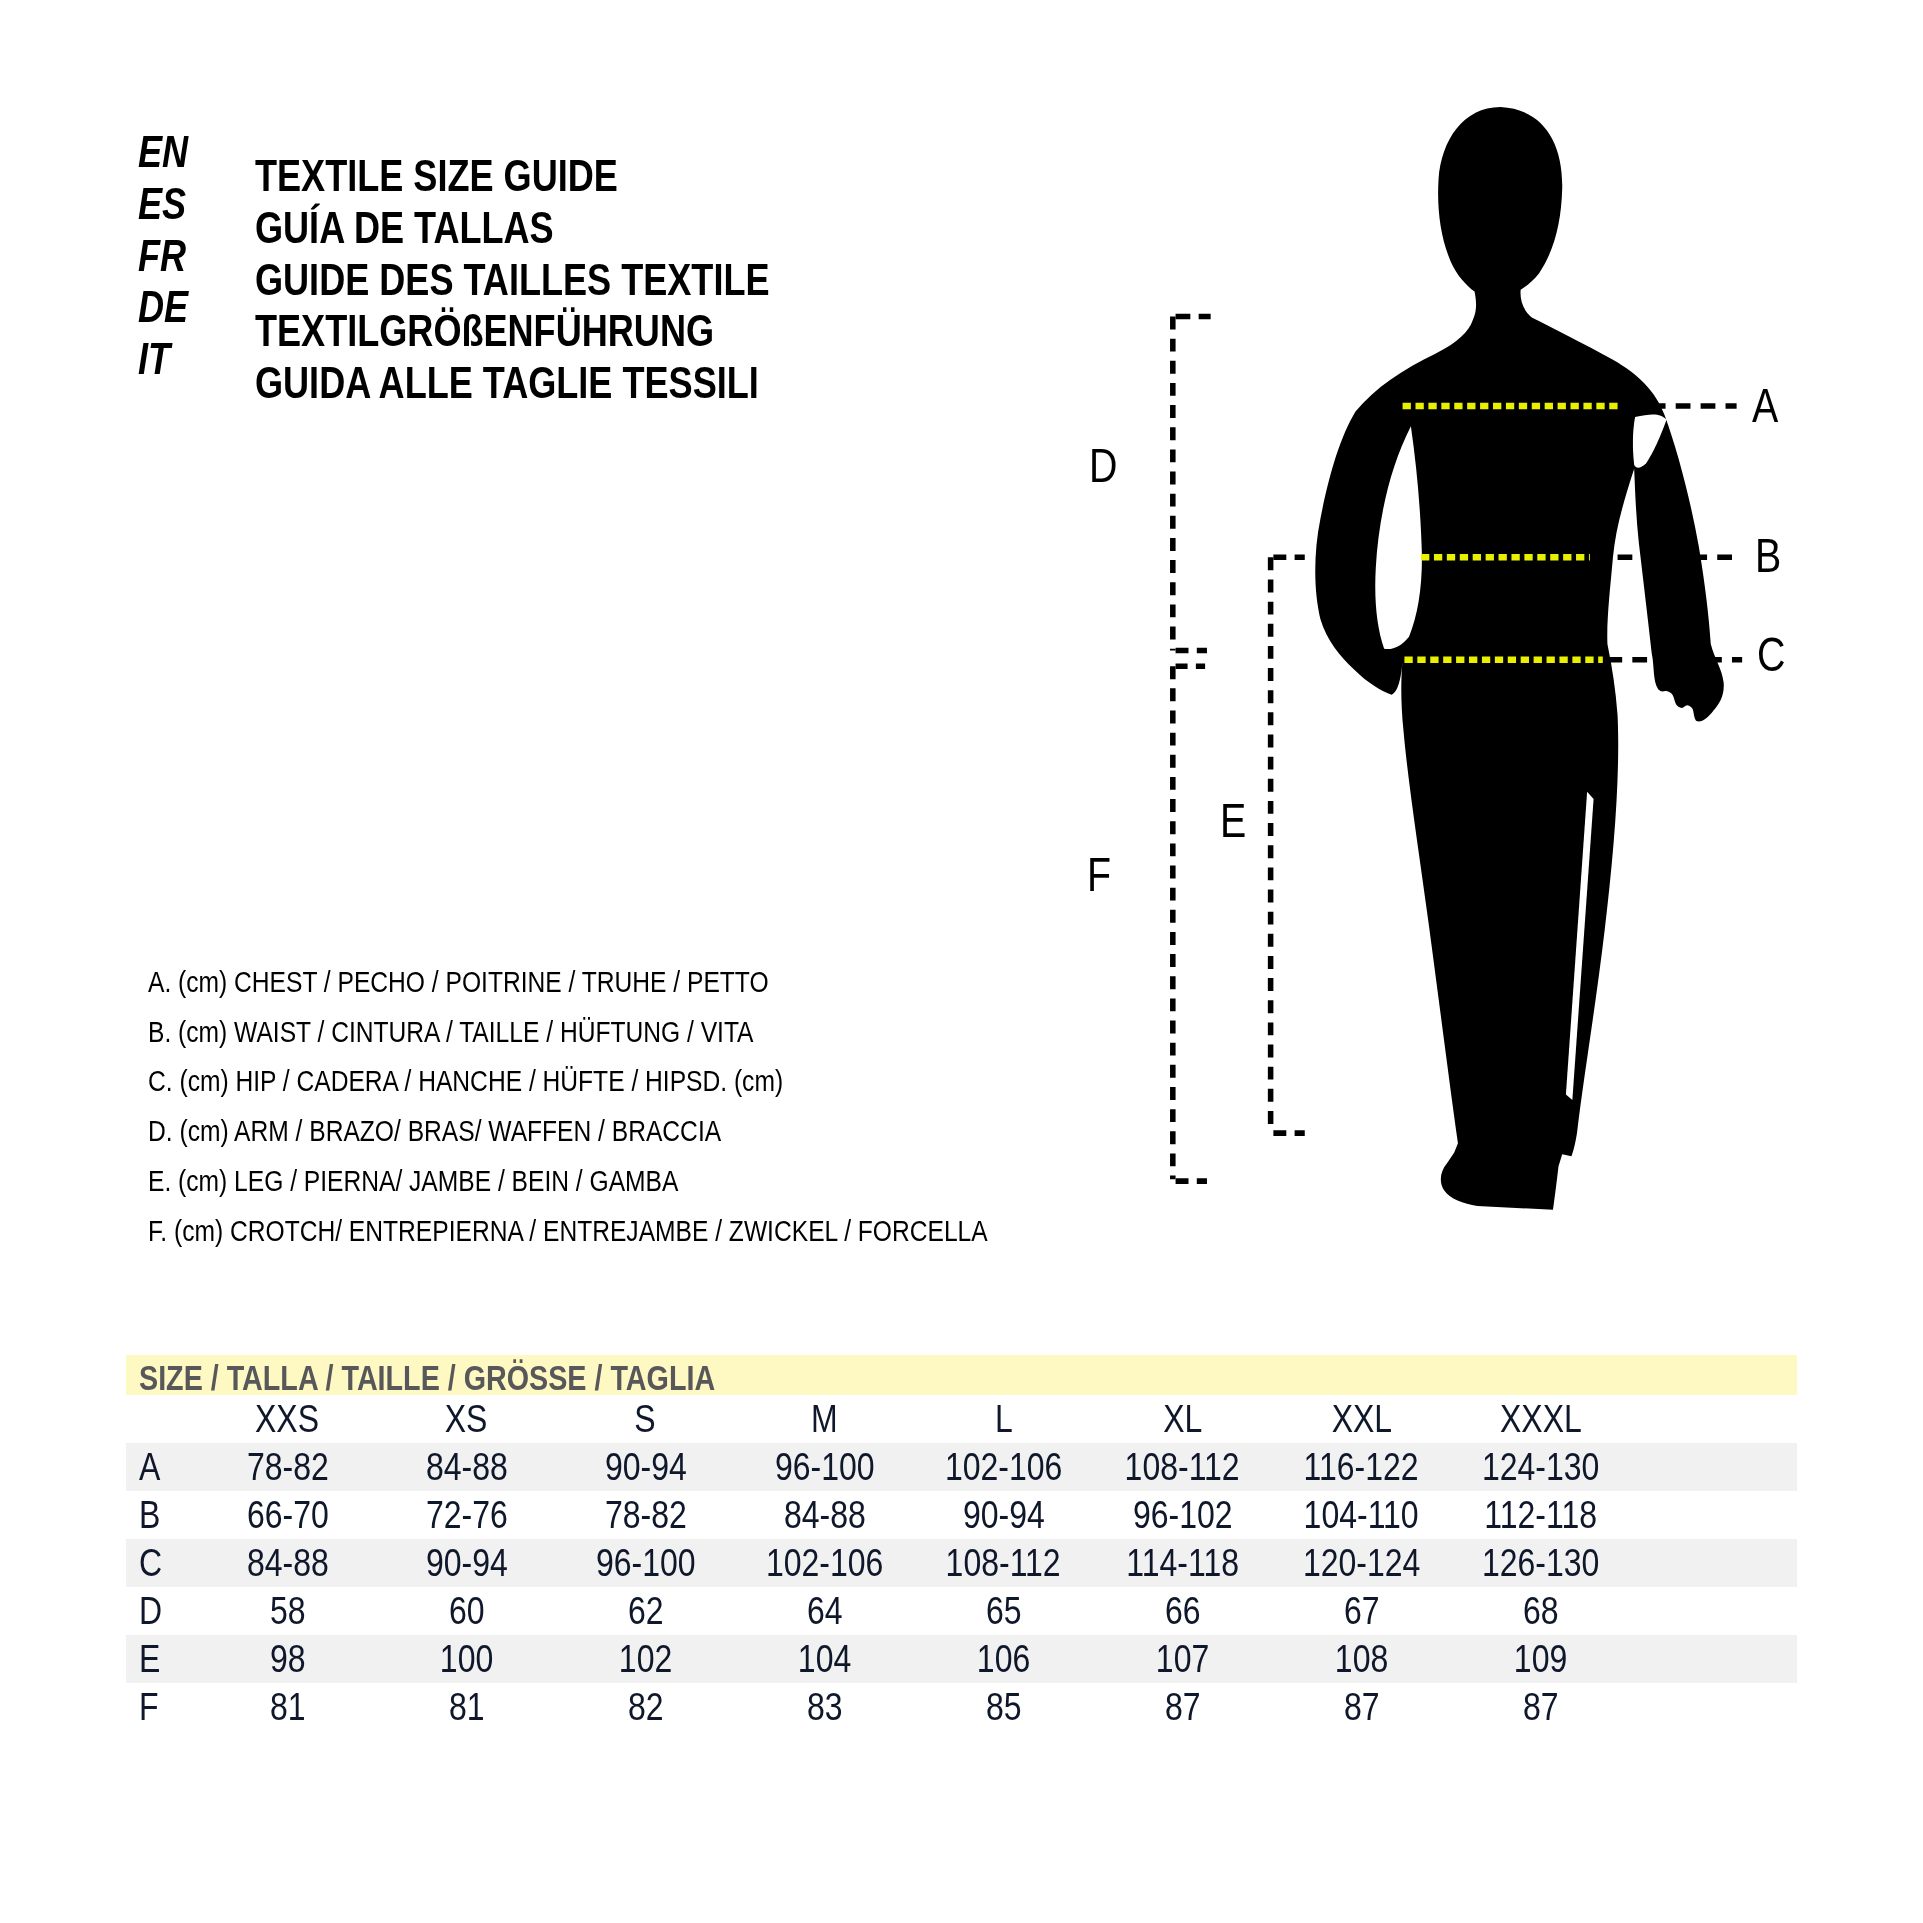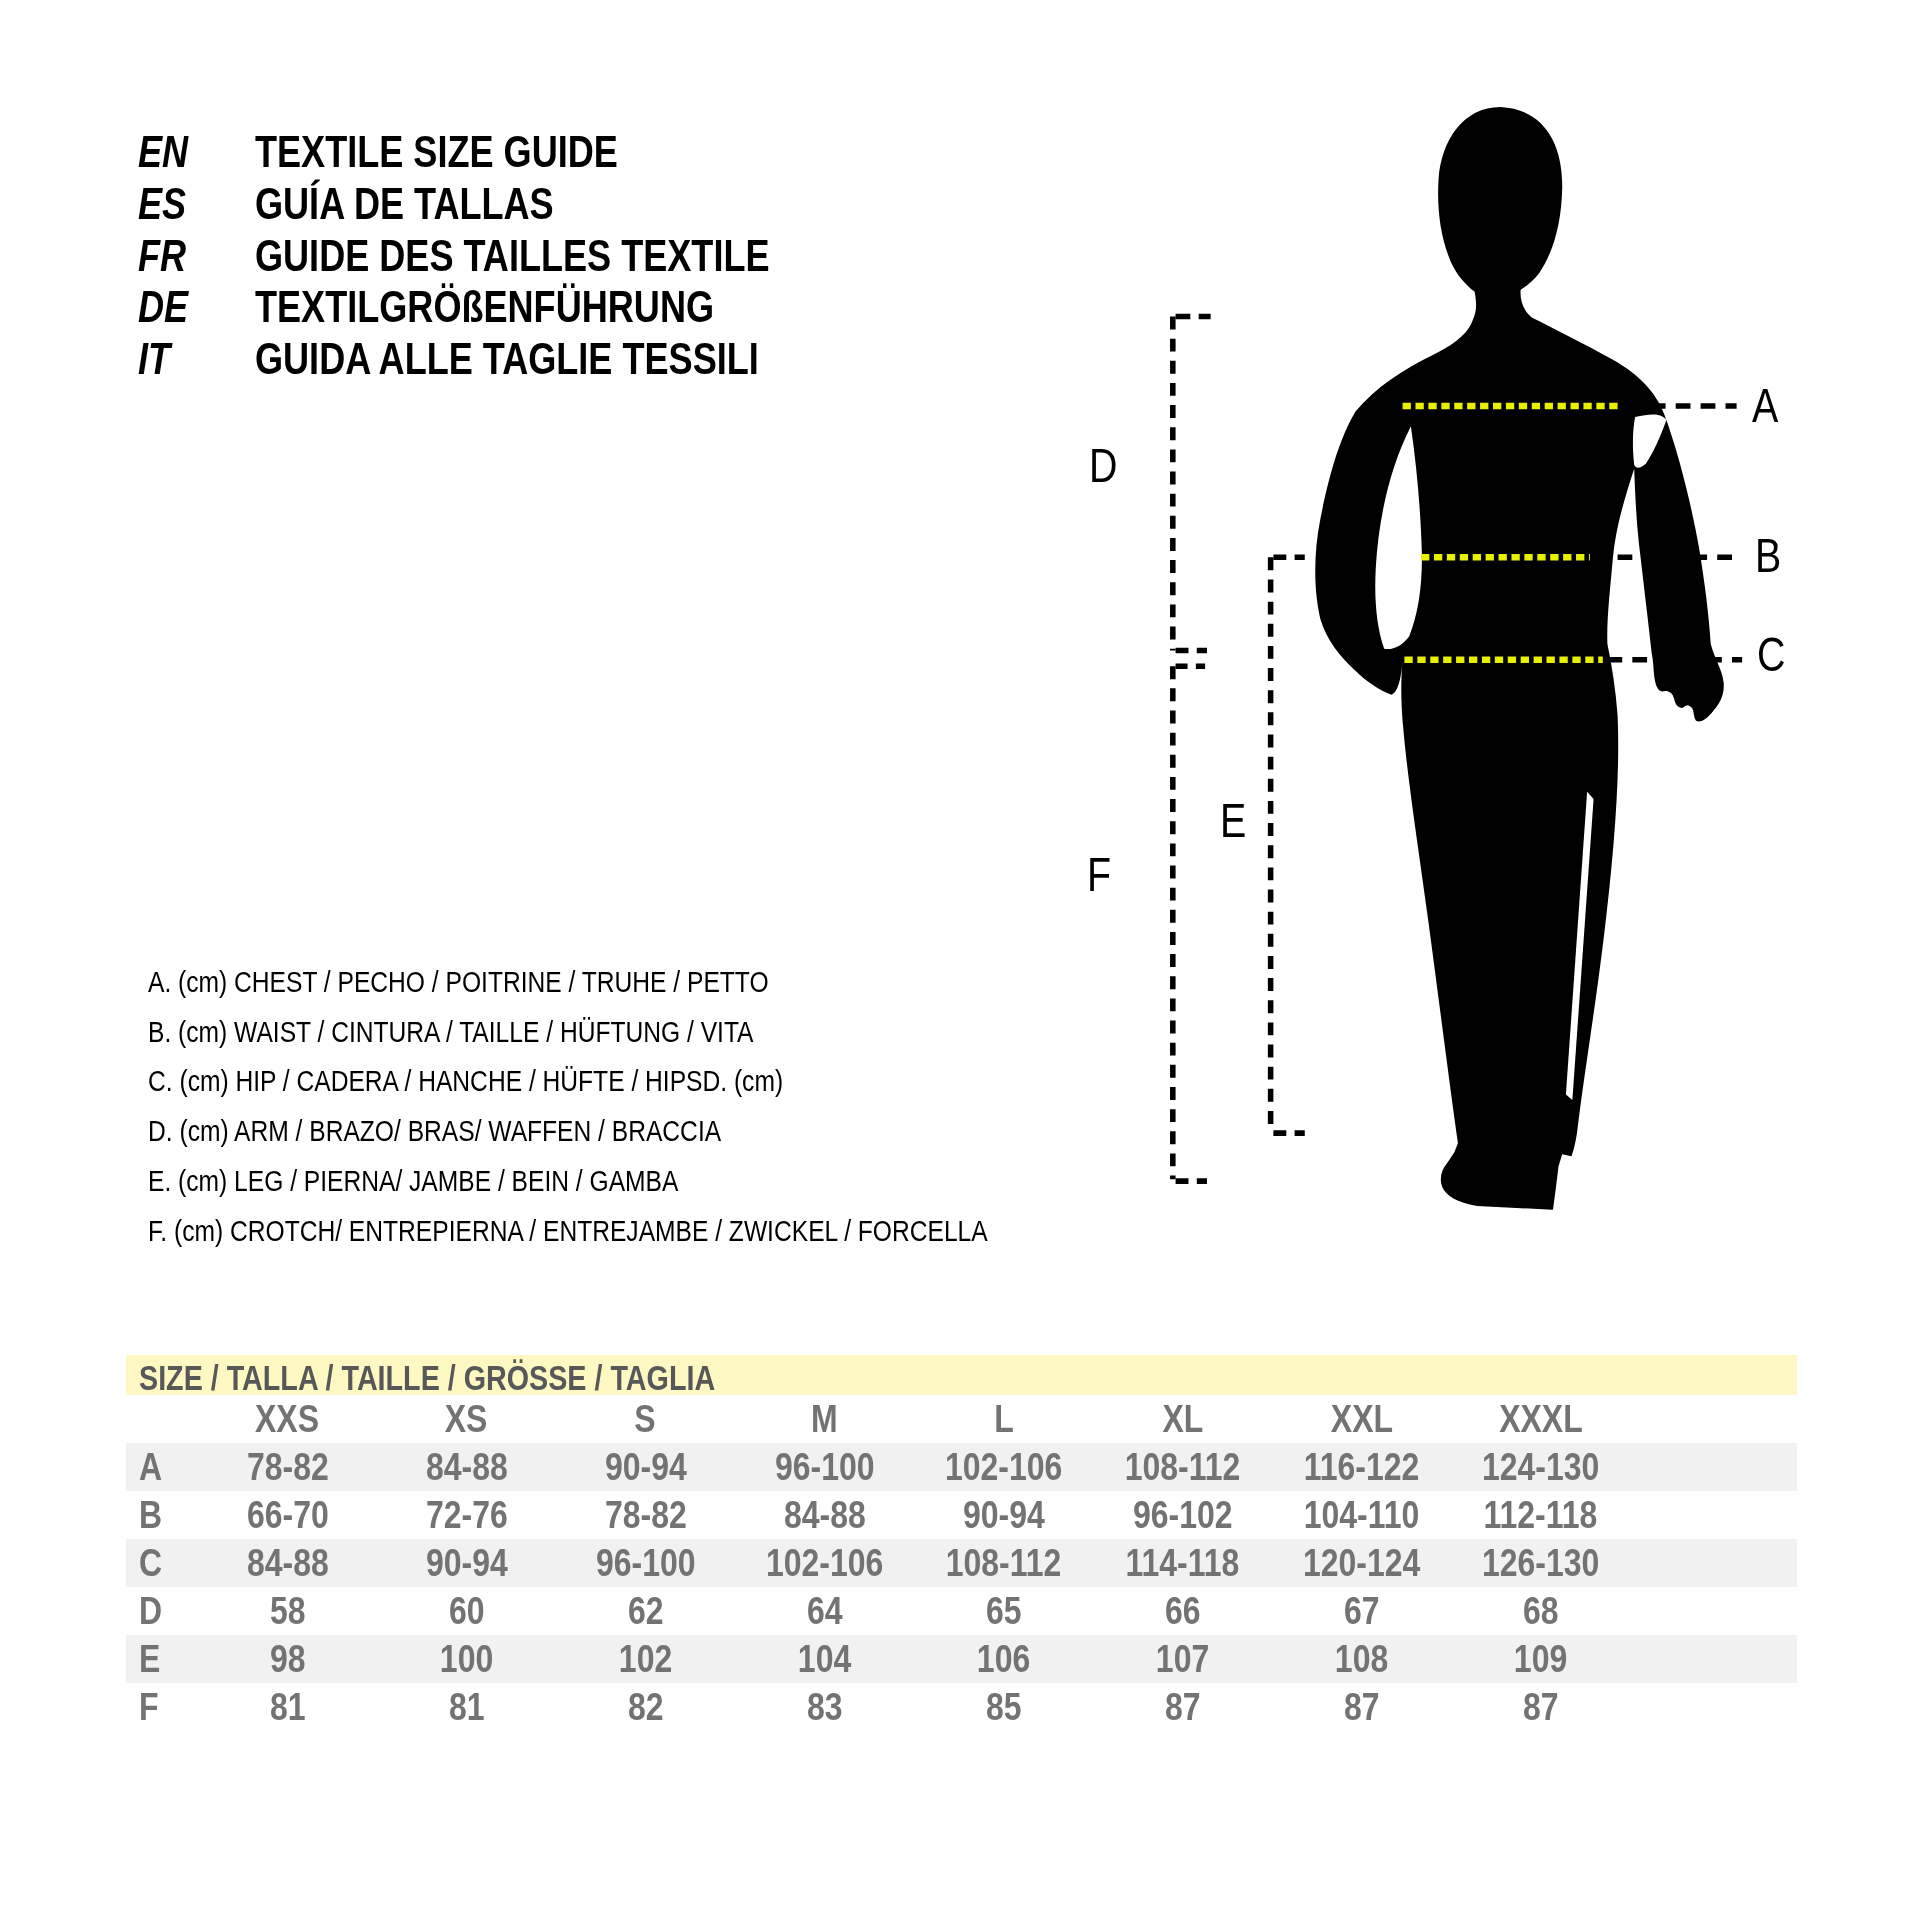--- a/index.html
+++ b/index.html
@@ -5,36 +5,36 @@
   html,body{margin:0;padding:0;background:#ffffff;}
   body{width:1923px;height:1923px;position:relative;overflow:hidden;
        font-family:"Liberation Sans","DejaVu Sans",sans-serif;color:#000;}
   .abs{position:absolute;}
   .cond{display:inline-block;transform:scaleX(0.82);transform-origin:0 50%;white-space:nowrap;}
   .condc{display:inline-block;transform:scaleX(0.82);transform-origin:50% 50%;white-space:nowrap;}
 
   
   .lang-row{position:absolute;left:138px;height:44px;line-height:44px;font-size:44px;font-weight:700;}
   .lang-code{position:absolute;left:0;font-style:italic;}
-  .lang-title{position:absolute;left:117px;} 
+  .lang-title{position:absolute;left:117px;margin-top:24px;} 
 
   
   .fig-label{position:absolute;font-size:48px;line-height:48px;font-weight:400;}
 
   
   .desc-row{position:absolute;left:148px;height:39px;line-height:39px;font-size:30px;font-weight:400;}
 
   .man-line{position:absolute;left:138px;top:1282px;height:39px;line-height:39px;font-size:39px;font-weight:700;}
 
   
   .size-table{position:absolute;left:126px;top:1355px;width:1671px;}
   .table-bar{height:40px;background:#fef9c3;color:#58585a;font-size:35px;line-height:46px;font-weight:700;}
   .table-bar .cond{margin-left:13px;}
   .trow{display:grid;grid-template-columns:72px repeat(8,179px) 1fr;height:48px;
-        color:#737373;font-size:39px;line-height:48px;font-weight:700;}
+        color:#0f172a;font-size:39px;line-height:48px;font-weight:400;}
   .trow.shaded{background:#f1f1f1;}
   .tcell{text-align:center;overflow:visible;}
   .tlabel{text-align:left;padding-left:13px;}
   .sizes-row{height:48px;}
 </style>
 </head>
 <body>
 
 <div class="abs" style="left:0;top:0;width:1923px;height:1923px;">
 

